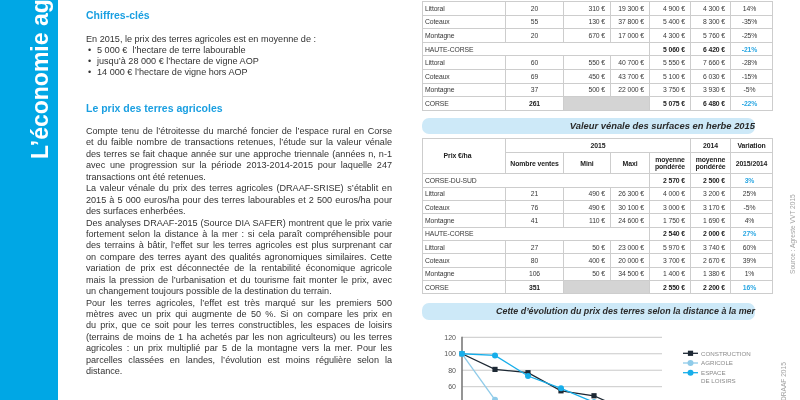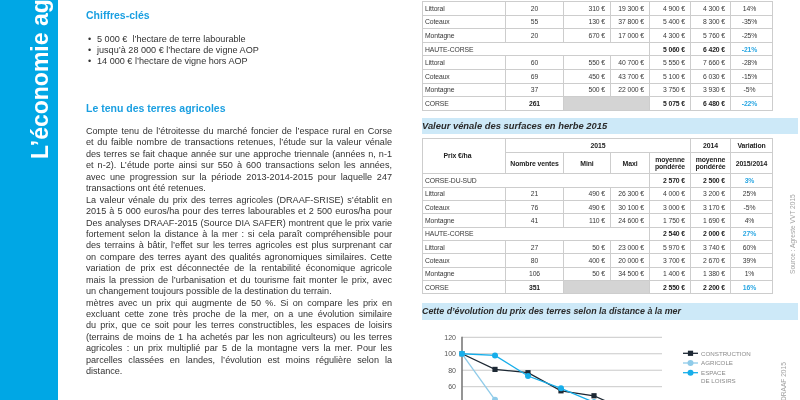--- a/index.html
+++ b/index.html
@@ -22,63 +22,64 @@
 .c.l{justify-content:flex-start;padding-left:2px;}
 .c.ctr{justify-content:center;}
 .c.r{justify-content:flex-end;}
 .c.v{justify-content:center;padding-right:9px;}
 .c.b{font-weight:bold;color:#222;}
 .c.blue{color:#2aa7e3;font-weight:bold;}
 .c.gray{background:#d4d4d4;}
 .c.hd{font-weight:bold;flex-direction:column;justify-content:center;align-items:center;line-height:7.6px;color:#222;font-size:6.9px;}
 .c.hd-prix{padding-right:18px;}
 
-.band-title{position:absolute;left:422px;width:376px;background:#cde9f8;font-weight:bold;font-style:italic;text-align:left;color:#2a2a2a;white-space:nowrap;}
+.band-title{position:absolute;left:422px;width:333px;background:#cde9f8;font-weight:bold;font-style:italic;text-align:right;color:#2a2a2a;white-space:nowrap;border-radius:7px;}
 #grass-title{top:118px;height:15.5px;line-height:15.5px;font-size:9.4px;}
 #chart-title{top:303px;height:16.5px;line-height:16.5px;font-size:8.9px;}
 
 .src{position:absolute;transform:rotate(-90deg);transform-origin:0 0;font-size:6.6px;line-height:8px;color:#a3a3a3;white-space:nowrap;}
 #src-table{left:788.5px;top:273.5px;}
 #src-chart{left:779.5px;top:401px;}
 
 #chart-svg{position:absolute;left:0;top:0;width:800px;height:400px;overflow:hidden;pointer-events:none;}
 </style>
 </head>
 <body>
 
 <div class="side-band">
   <div class="side-title">L’économie agri</div>
 </div>
 
 <div class="h" style="top:9px">Chiffres-clés</div>
 <div class="txt" style="top:33.7px">
+  <div class="ln">En 2015, le prix des terres agricoles est en moyenne de :</div>
   <div class="ln"><span class="bullet">•</span><span class="bt">5 000 €  l’hectare de terre labourable</span></div>
   <div class="ln"><span class="bullet">•</span><span class="bt">jusqu’à 28 000 € l’hectare de vigne AOP</span></div>
   <div class="ln"><span class="bullet">•</span><span class="bt">14 000 € l’hectare de vigne hors AOP</span></div>
 </div>
 
-<div class="h" style="top:102px">Le tenu des terres agricoles</div>
+<div class="h" style="top:102px">Le prix des terres agricoles</div>
 <div class="txt" id="para-body" style="top:126px">
     <div class="pl">Compte tenu de l’étroitesse du marché foncier de l’espace rural en Corse</div>
     <div class="pl">et du faible nombre de transactions retenues, l’étude sur la valeur vénale</div>
     <div class="pl">des terres se fait chaque année sur une approche triennale (années n, n-1</div>
-    <div class="pl">et n-2). L’étude porte ainsi sur 550 à 600 transactions selon les années,</div>
     <div class="pl">avec une progression sur la période 2013-2014-2015 pour laquelle 247</div>
     <div class="pl last">transactions ont été retenues.</div>
     <div class="pl">La valeur vénale du prix des terres agricoles (DRAAF-SRISE) s’établit en</div>
     <div class="pl">2015 à 5 000 euros/ha pour des terres labourables et 2 500 euros/ha pour</div>
+    <div class="pl last">des surfaces enherbées.</div>
     <div class="pl">Des analyses DRAAF-2015 (Source DIA SAFER) montrent que le prix varie</div>
     <div class="pl">fortement selon la distance à la mer : si cela paraît compréhensible pour</div>
     <div class="pl">des terrains à bâtir, l’effet sur les terres agricoles est plus surprenant car</div>
     <div class="pl">on compare des terres ayant des qualités agronomiques similaires. Cette</div>
     <div class="pl">variation de prix est déconnectée de la rentabilité économique agricole</div>
     <div class="pl">mais la pression de l’urbanisation et du tourisme fait monter le prix, avec</div>
     <div class="pl last">un changement toujours possible de la destination du terrain.</div>
+    <div class="pl">Pour les terres agricoles, l’effet est très marqué sur les premiers 500</div>
     <div class="pl">mètres avec un prix qui augmente de 50 %. Si on compare les prix en</div>
-    <div class="pl">excluant cette zone très proche de la mer, on a une évolution similaire</div>
     <div class="pl">du prix, que ce soit pour les terres constructibles, les espaces de loisirs</div>
     <div class="pl">(terrains de moins de 1 ha achetés par les non agriculteurs) ou les terres</div>
     <div class="pl">agricoles : un prix multiplié par 5 de la montagne vers la mer. Pour les</div>
     <div class="pl">parcelles classées en landes, l’évolution est moins régulière selon la</div>
     <div class="pl last">distance.</div>
   </div>
 
 <div class="tbl" id="top-table">
     <div class="row"><div class="c l">Littoral</div><div class="c ctr">20</div><div class="c r">310 €</div><div class="c r">19 300 €</div><div class="c r">4 900 €</div><div class="c r">4 300 €</div><div class="c v">14%</div></div>
     <div class="row"><div class="c l">Coteaux</div><div class="c ctr">55</div><div class="c r">130 €</div><div class="c r">37 800 €</div><div class="c r">5 400 €</div><div class="c r">8 300 €</div><div class="c v">-35%</div></div>

